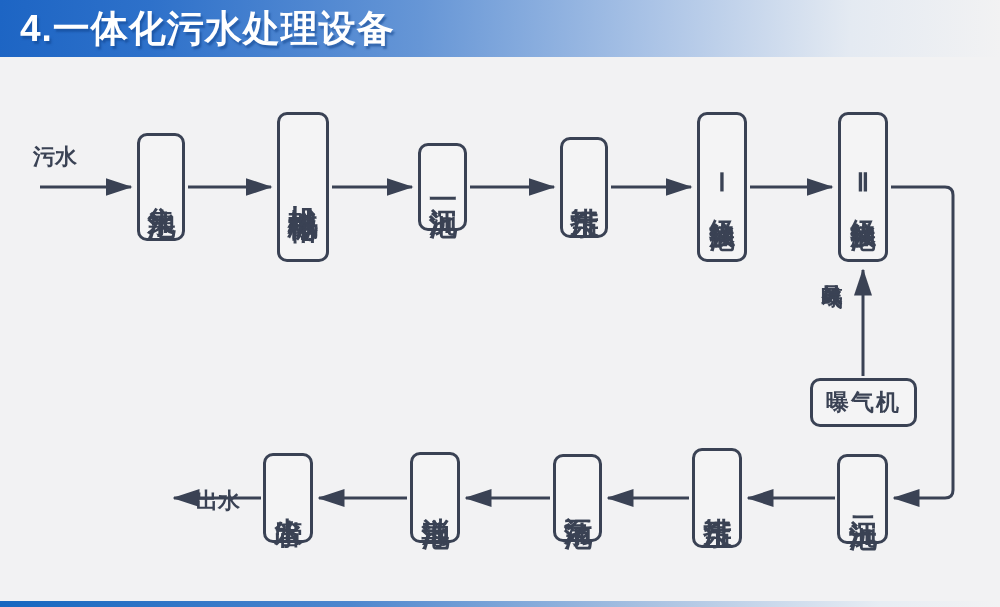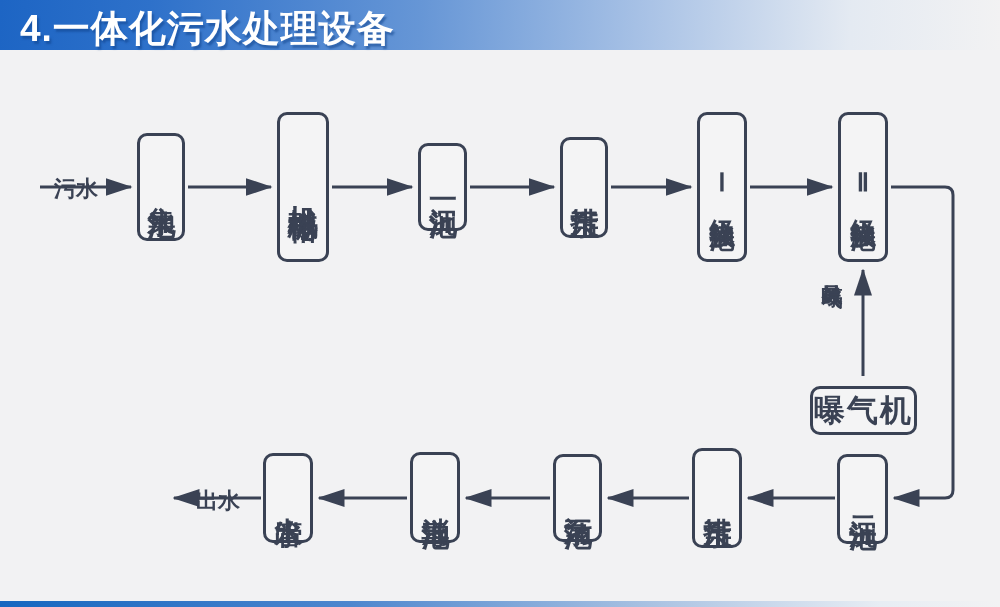--- a/index.html
+++ b/index.html
@@ -5,21 +5,21 @@
   html,body{margin:0;padding:0;}
   .slide{
     position:relative;
     width:1000px;height:607px;
     background:#f2f2f3;
     overflow:hidden;
     font-family:"Liberation Sans",sans-serif;
   }
   
   .header{
-    position:absolute;left:0;top:0;width:1000px;height:50px;
+    position:absolute;left:0;top:0;width:1000px;height:57px;
     background:linear-gradient(92deg,#1d65c4 0%,#2e71ca 15%,#6696d6 42%,#aac3e6 65%,#e4eaf2 85%,#f2f2f3 100%);
   }
   .title{
     position:absolute;left:20px;top:4px;
     font-size:37px;font-weight:700;color:#ffffff;
     letter-spacing:1px;
     text-shadow:2px 3px 2px rgba(17,68,140,.55);
     white-space:nowrap;
   }
   
@@ -35,21 +35,21 @@
     background:#f4f4f5;color:#3a4254;
     display:flex;align-items:center;justify-content:center;
     font-weight:700;
   }
   .node-v{
     writing-mode:vertical-rl;text-orientation:upright;
     font-size:28px;letter-spacing:2px;line-height:1;
   }
   .chars4{font-size:30px;letter-spacing:3px;}
   .chars5{font-size:25px;letter-spacing:2px;}
-  .node-h{font-size:31px;letter-spacing:2px;margin-top:8px;}
+  .node-h{font-size:23px;letter-spacing:2px;}
   .flow-label{
     position:absolute;color:#3a4254;font-weight:700;font-size:22px;
     white-space:nowrap;
   }
   .flow-label-v{
     position:absolute;color:#3a4254;font-weight:700;font-size:21px;
     writing-mode:vertical-rl;text-orientation:upright;
     letter-spacing:1px;line-height:1;
   }
   
@@ -58,21 +58,21 @@
   .n-primary-sed  {left:418px;top:143px;width:49px;height:88px;}
   .n-pump-top     {left:560px;top:137px;width:48px;height:101px;}
   .n-contact1     {left:697px;top:112px;width:50px;height:150px;}
   .n-contact2     {left:838px;top:112px;width:50px;height:150px;}
   .n-aerator      {left:810px;top:378px;width:107px;height:49px;}
   .n-secondary-sed{left:837px;top:454px;width:51px;height:90px;}
   .n-pump-bottom  {left:692px;top:448px;width:50px;height:100px;}
   .n-sludge-pump  {left:553px;top:454px;width:49px;height:88px;}
   .n-disinfect    {left:410px;top:452px;width:50px;height:91px;}
   .n-outlet-pipe  {left:263px;top:453px;width:50px;height:90px;}
-  .l-inflow {left:54px;top:142px;margin-top:32px;}
+  .l-inflow {left:33px;top:142px;}
   .l-outflow{left:196px;top:486px;}
   .l-aeration{left:822px;top:268px;height:100px;}
 </style>
 </head>
 <body>
 
 <div class="slide">
 
   <div class="header">
     <div class="title">4.一体化污水处理设备</div>

